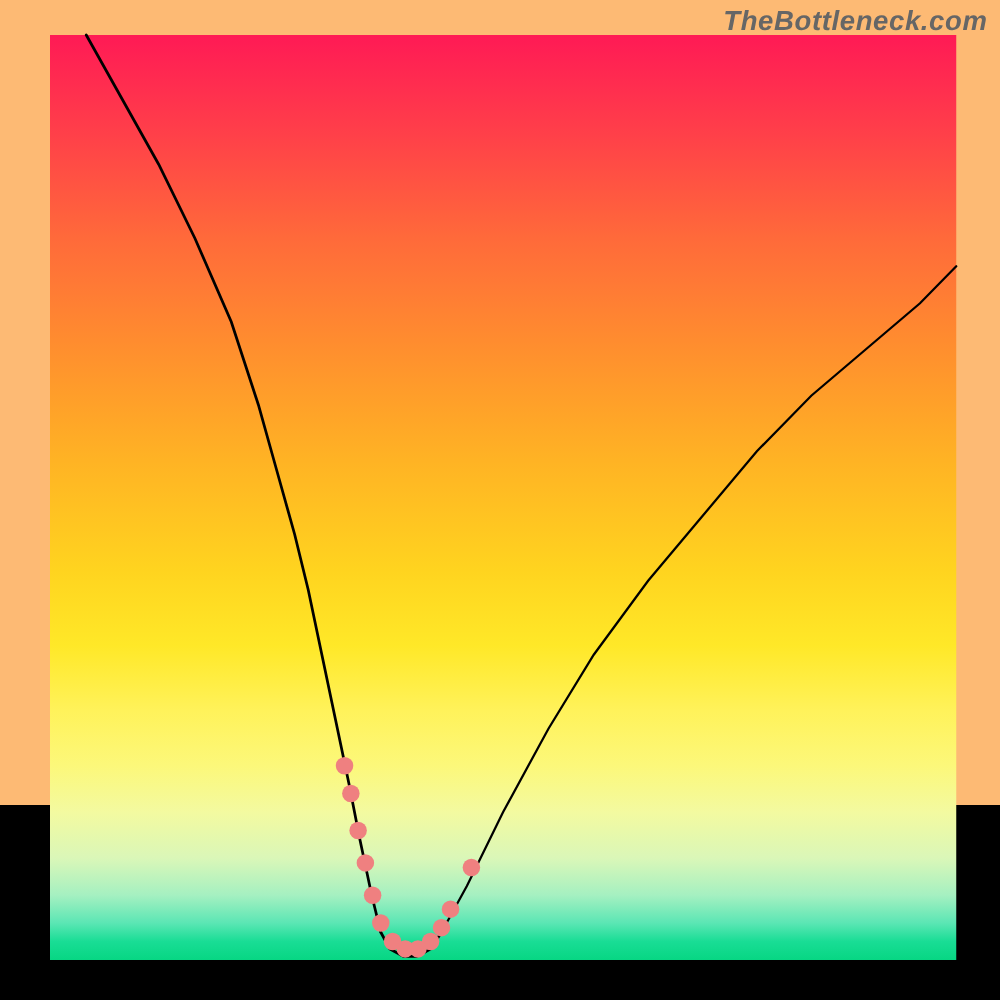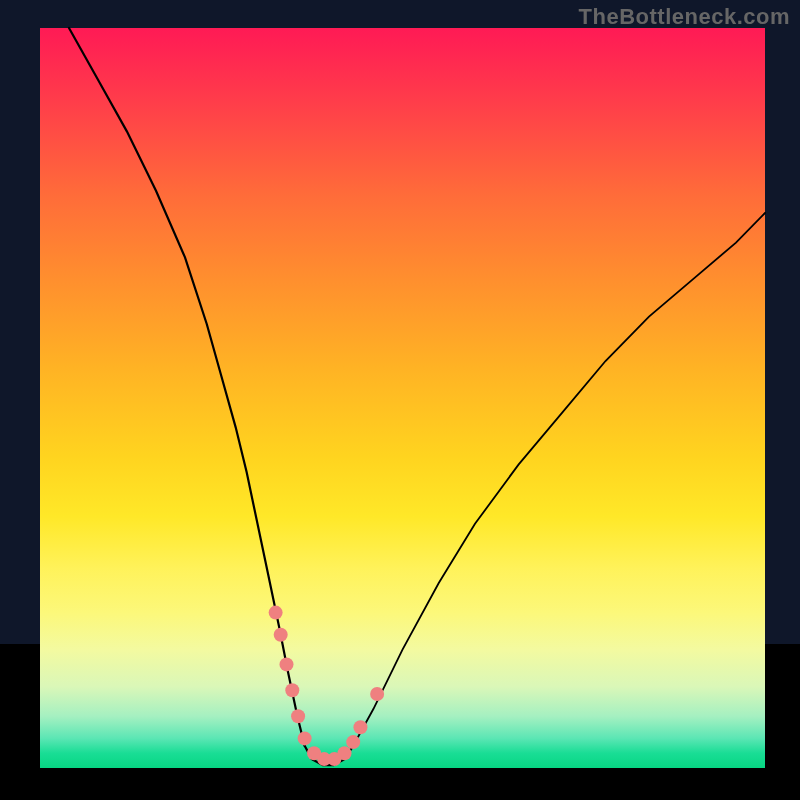--- a/index.html
+++ b/index.html
@@ -8,21 +8,22 @@
     width: 800px;
     height: 800px;
     background: #000;
     font-family: Arial, Helvetica, sans-serif;
     overflow: hidden;
   }
   .frame {
     position: relative;
     width: 800px;
     height: 644px;
-    background: #0f172a;
+    background: #fdba74;
+    font-style: italic;
   }
   .watermark {
     position: absolute;
     top: 4px;
     right: 10px;
     color: #666;
     font-size: 22px;
     font-weight: 600;
     letter-spacing: 0.5px;
     z-index: 10;

